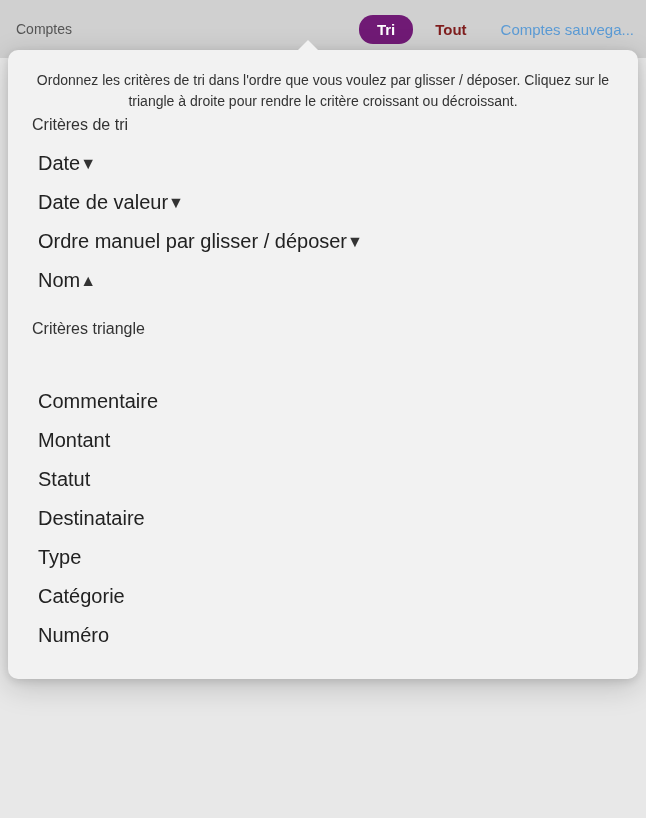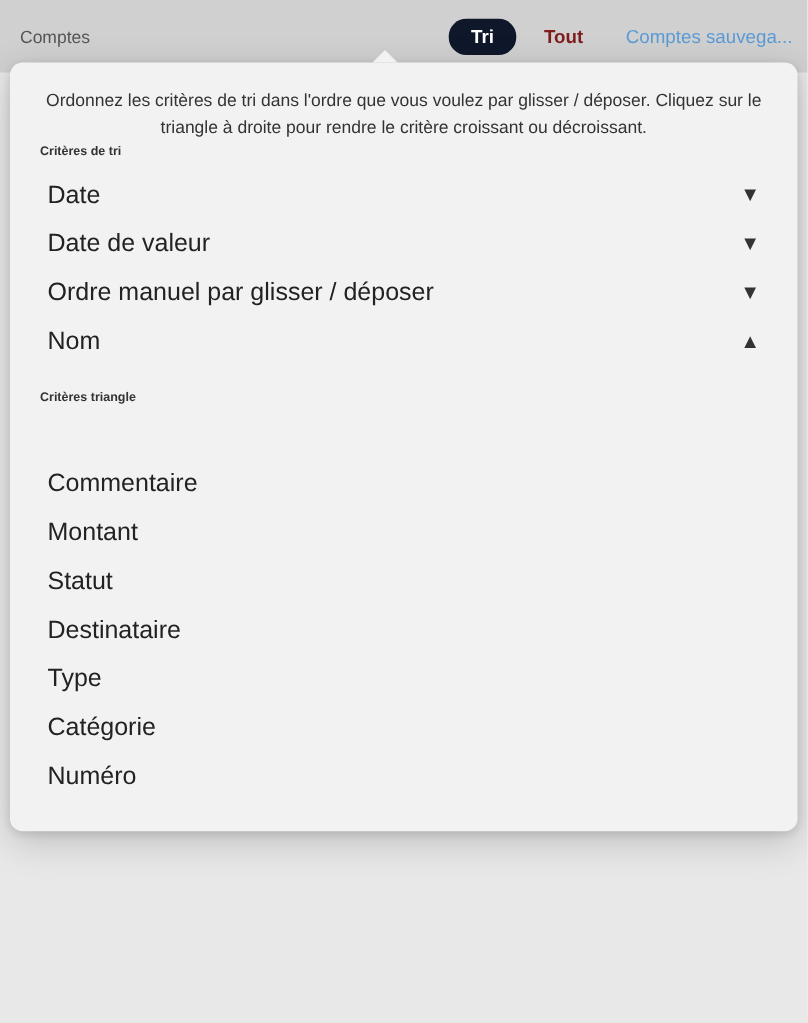--- a/index.html
+++ b/index.html
@@ -47,21 +47,21 @@
     .tab-button {
       padding: 6px 18px;
       border-radius: 14px;
       border: none;
       font-size: 15px;
       font-weight: 600;
       cursor: pointer;
     }
 
     .tab-button.active {
-      background: #0f172a;
+      background: #701a75;
       color: white;
     }
 
     .tab-button.inactive {
       background: transparent;
       color: #7f1d1d;
     }
 
     .filtres-link {
       font-size: 15px;
@@ -96,36 +96,35 @@
     }
 
     .description-text {
       font-size: 14px;
       color: #333;
       text-align: center;
       line-height: 1.5;
     }
 
     .section-label {
-      font-size: 10px;
-      font-weight: 700;
+      font-size: 16px;
+      font-weight: 400;
       color: #333;
       margin-bottom: 10px;
       margin-top: 4px;
     }
 
     .criteria-list {
       list-style: none;
       margin-bottom: 20px;
     }
 
     .criteria-item {
       display: flex;
       align-items: center;
-      justify-content: space-between;
       padding: 8px 6px;
       border-radius: 4px;
       cursor: grab;
     }
 
     .criteria-item-label {
       font-size: 20px;
       color: #222;
       font-weight: 400;
     }

